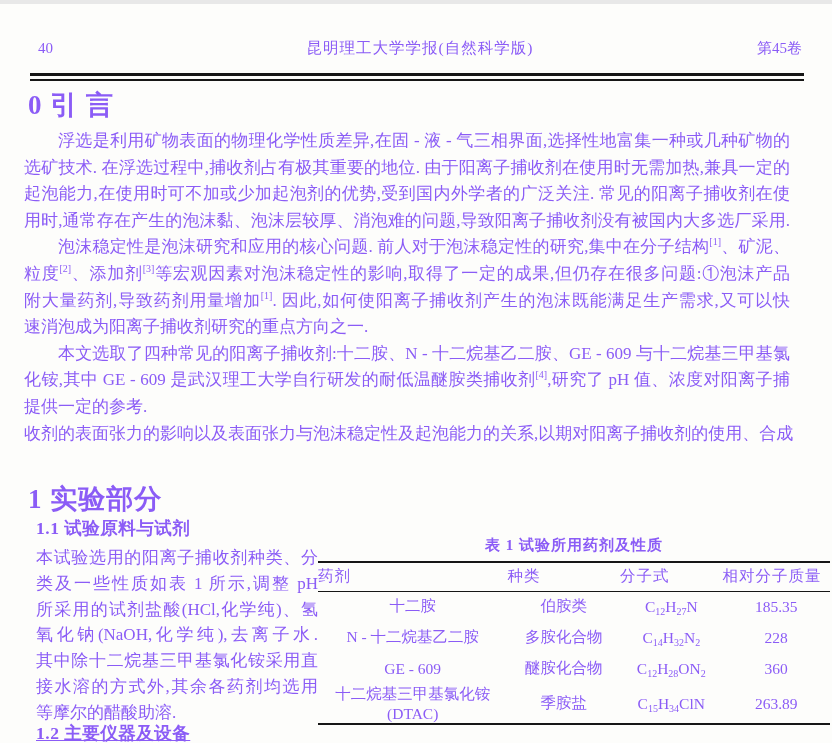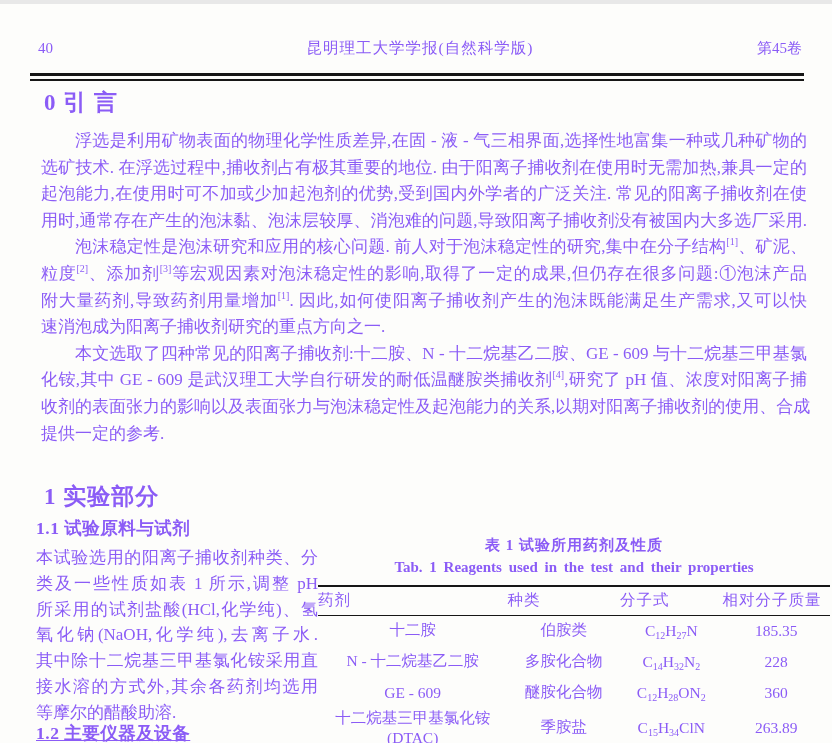--- a/index.html
+++ b/index.html
@@ -14,27 +14,27 @@
     display:flex; align-items:center; font-size:15px;
   }
   .hdr .pageno { width:90px; text-align:left; font-size:15px; }
   .hdr .jtitle { flex:1; text-align:center; font-size:15.5px; letter-spacing:1px; }
   .hdr .vol { width:90px; text-align:right; font-size:15px; }
   .hdr-rule {
     position:absolute; top:69px; left:30px; right:28px; height:8px;
     border-top:3px solid #161616; border-bottom:2px solid #161616;
   }
   .h-sec {
-    position:absolute; left:44px; font-size:23px; font-weight:bold; letter-spacing:1px;
+    position:absolute; left:28px; font-size:27px; font-weight:bold; letter-spacing:1px;
   }
   .h-sub {
     position:absolute; left:36px; font-size:17.5px; font-weight:bold; letter-spacing:0.5px;
   }
   .paras {
-    position:absolute; top:124px; left:41px; width:766px;
+    position:absolute; top:124px; left:24px; width:766px;
     font-size:17px; line-height:26.6px;
   }
   .line { text-align:justify; text-align-last:justify; white-space:nowrap; }
   .line.end { text-align-last:left; white-space:normal; }
   .line.ind { padding-left:34px; }
   sup.ref { font-size:10px; vertical-align:super; line-height:0; }
   sub { font-size:10px; vertical-align:-3px; line-height:0;text-align:center; }
   .leftcol {
     position:absolute; top:541px; left:36px; width:282px;
     font-size:17px; line-height:25.8px;
@@ -72,40 +72,39 @@
     <div class="line ind">浮选是利用矿物表面的物理化学性质差异,在固 - 液 - 气三相界面,选择性地富集一种或几种矿物的</div>
     <div class="line">选矿技术. 在浮选过程中,捕收剂占有极其重要的地位. 由于阳离子捕收剂在使用时无需加热,兼具一定的</div>
     <div class="line">起泡能力,在使用时可不加或少加起泡剂的优势,受到国内外学者的广泛关注. 常见的阳离子捕收剂在使</div>
     <div class="line">用时,通常存在产生的泡沫黏、泡沫层较厚、消泡难的问题,导致阳离子捕收剂没有被国内大多选厂采用.</div>
     <div class="line ind">泡沫稳定性是泡沫研究和应用的核心问题. 前人对于泡沫稳定性的研究,集中在分子结构<sup class="ref">[1]</sup>、矿泥、</div>
     <div class="line">粒度<sup class="ref">[2]</sup>、添加剂<sup class="ref">[3]</sup>等宏观因素对泡沫稳定性的影响,取得了一定的成果,但仍存在很多问题:①泡沫产品</div>
     <div class="line">附大量药剂,导致药剂用量增加<sup class="ref">[1]</sup>. 因此,如何使阳离子捕收剂产生的泡沫既能满足生产需求,又可以快</div>
     <div class="line end">速消泡成为阳离子捕收剂研究的重点方向之一.</div>
     <div class="line ind">本文选取了四种常见的阳离子捕收剂:十二胺、N - 十二烷基乙二胺、GE - 609 与十二烷基三甲基氯</div>
     <div class="line">化铵,其中 GE - 609 是武汉理工大学自行研发的耐低温醚胺类捕收剂<sup class="ref">[4]</sup>,研究了 pH 值、浓度对阳离子捕</div>
+    <div class="line end">提供一定的参考.</div>
     <div class="line">收剂的表面张力的影响以及表面张力与泡沫稳定性及起泡能力的关系,以期对阳离子捕收剂的使用、合成</div>
-    <div class="line end">提供一定的参考.</div>
   </div>
 
   <div class="h-sec" style="top:477px;">1 实验部分</div>
   <div class="h-sub" style="top:512px;">1.1 试验原料与试剂</div>
 
   <div class="leftcol">
     <div class="line">本试验选用的阳离子捕收剂种类、分</div>
     <div class="line">类及一些性质如表 1 所示,调整 pH</div>
     <div class="line">所采用的试剂盐酸(HCl,化学纯)、氢</div>
     <div class="line">氧化钠(NaOH,化学纯),去离子水.</div>
     <div class="line">其中除十二烷基三甲基氯化铵采用直</div>
     <div class="line">接水溶的方式外,其余各药剂均选用</div>
     <div class="line end">等摩尔的醋酸助溶.</div>
   </div>
 
   <div class="tablewrap">
     <div class="cap-zh">表 1  试验所用药剂及性质</div>
-    <div class="cap-en">Tab. 1  Reagents used in the test and their properties</div>
     <table class="reagents">
       <colgroup>
           <col style="width:37%">
           <col style="width:22%">
           <col style="width:20%">
           <col style="width:21%">
         </colgroup>
       <thead>
         <tr>
           <th>药剂</th>

